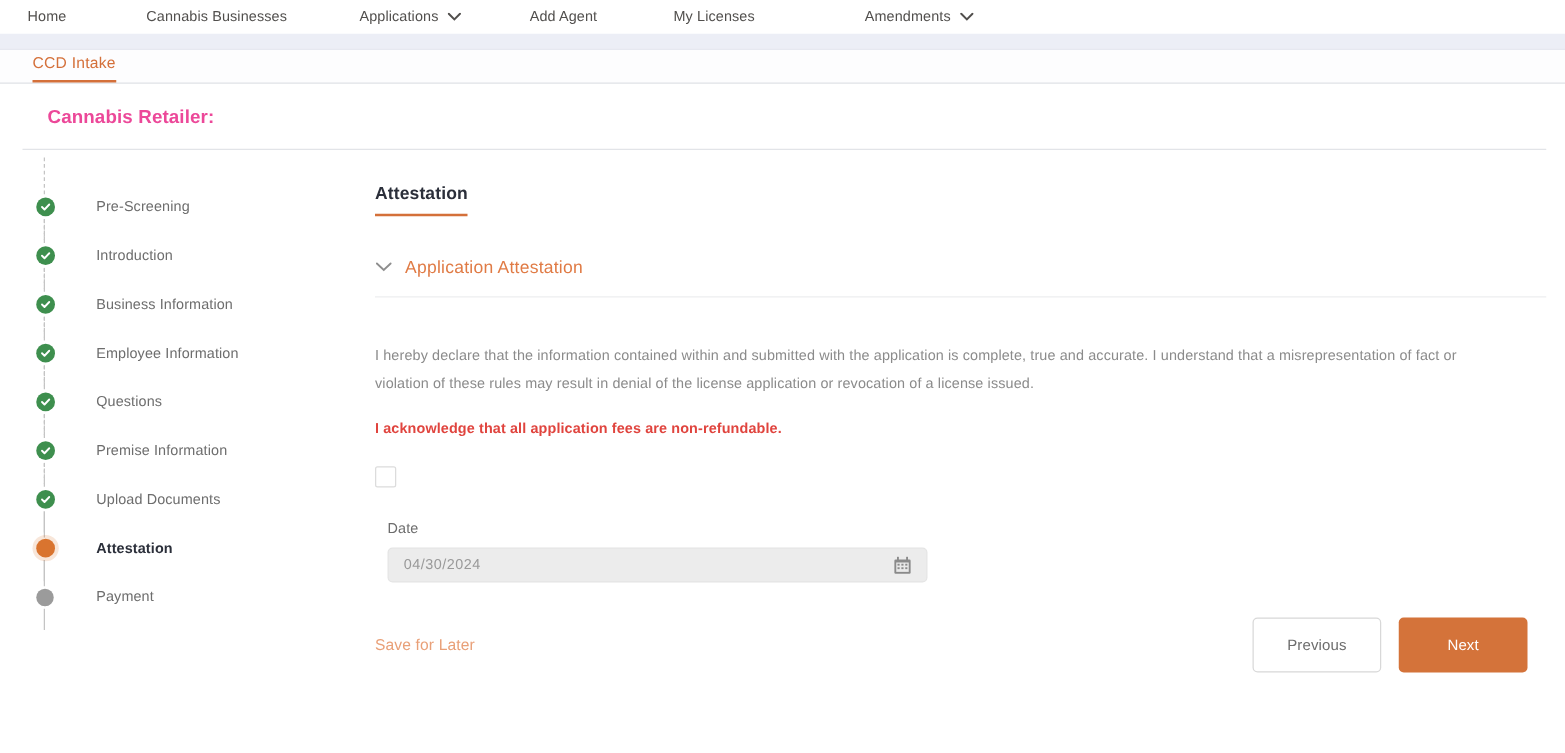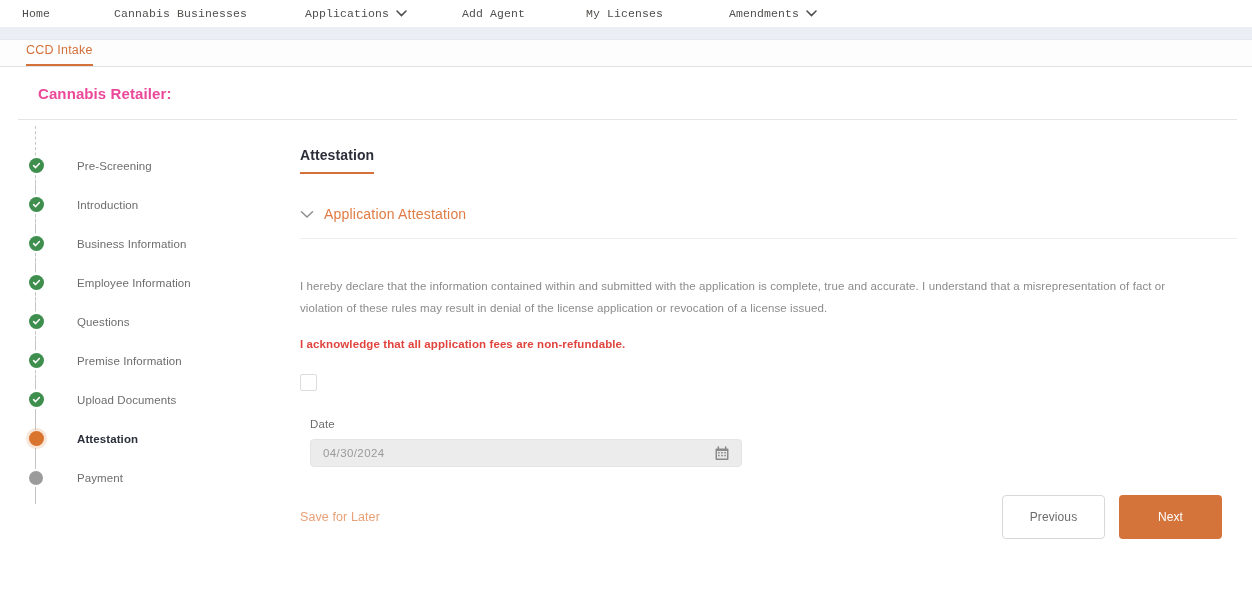--- a/index.html
+++ b/index.html
@@ -21,21 +21,20 @@
     background: #ffffff;
   }
   .nav-item {
     display: flex;
     align-items: center;
     font-size: 11.5px;
     color: #514f4d;
     letter-spacing: .1px;
     white-space: nowrap;
     cursor: pointer;
-    font-family: Liberation Mono, monospace;
   }
   .nav-item .chev { margin-left: 7px; display: inline-block; }
   .chev svg { display: block; }
 
   .nav-strip {
     height: 13px;
     background: #eceef6;
     border-bottom: 1px solid #e6e8f0;
   }
 
@@ -298,21 +297,21 @@
     <span>Applications</span>
     <span class="chev">
       <svg width="11" height="7" viewBox="0 0 11 7">
           <path d="M1 1l4.5 4.5L10 1" stroke="#514f4d" stroke-width="1.6" fill="none" stroke-linecap="round"></path>
         </svg>
     </span>
   </div>
   <div class="nav-item" style="margin-right:61px;">
     <span>Add Agent</span>
   </div>
-  <div class="nav-item" style="margin-right:66px;">
+  <div class="nav-item" style="margin-right:88px;">
     <span>My Licenses</span>
   </div>
   <div class="nav-item">
     <span>Amendments</span>
     <span class="chev">
       <svg width="11" height="7" viewBox="0 0 11 7">
           <path d="M1 1l4.5 4.5L10 1" stroke="#514f4d" stroke-width="1.6" fill="none" stroke-linecap="round"></path>
         </svg>
     </span>
   </div>

